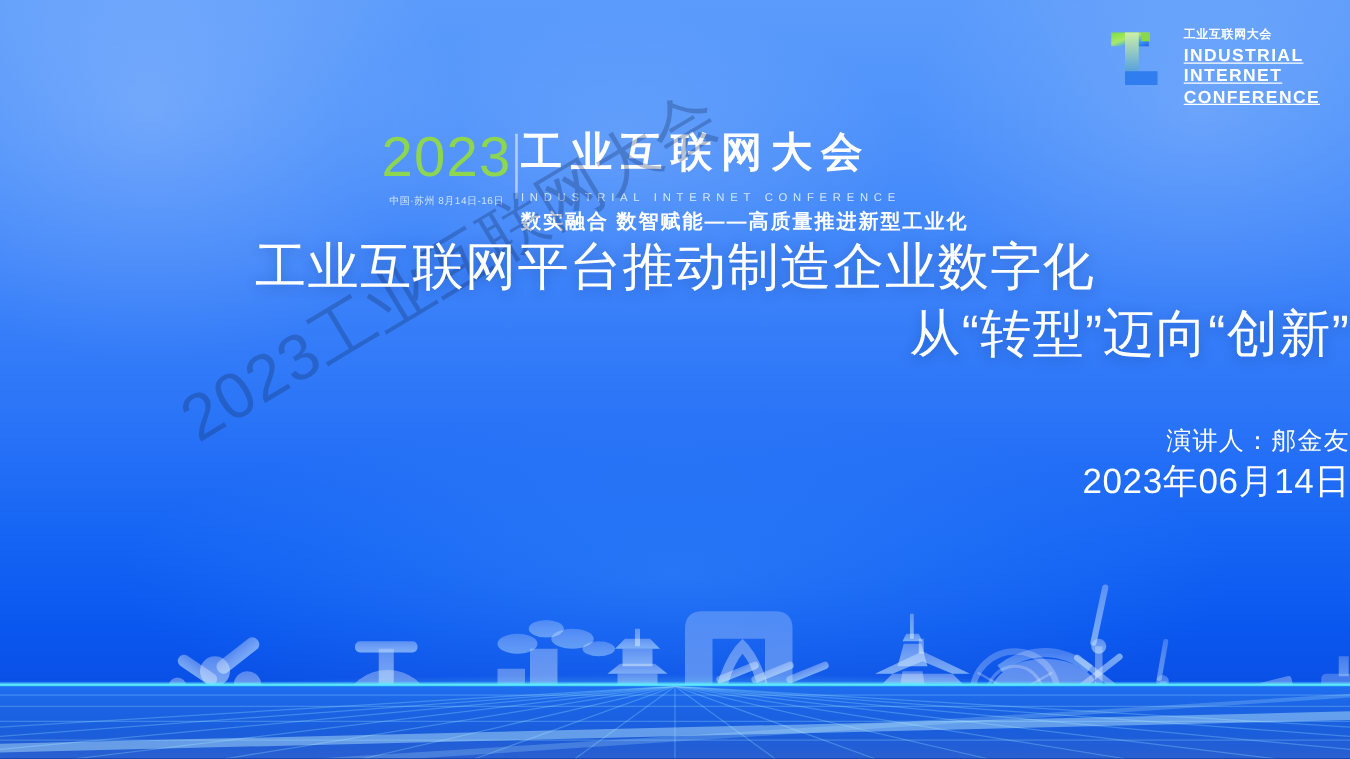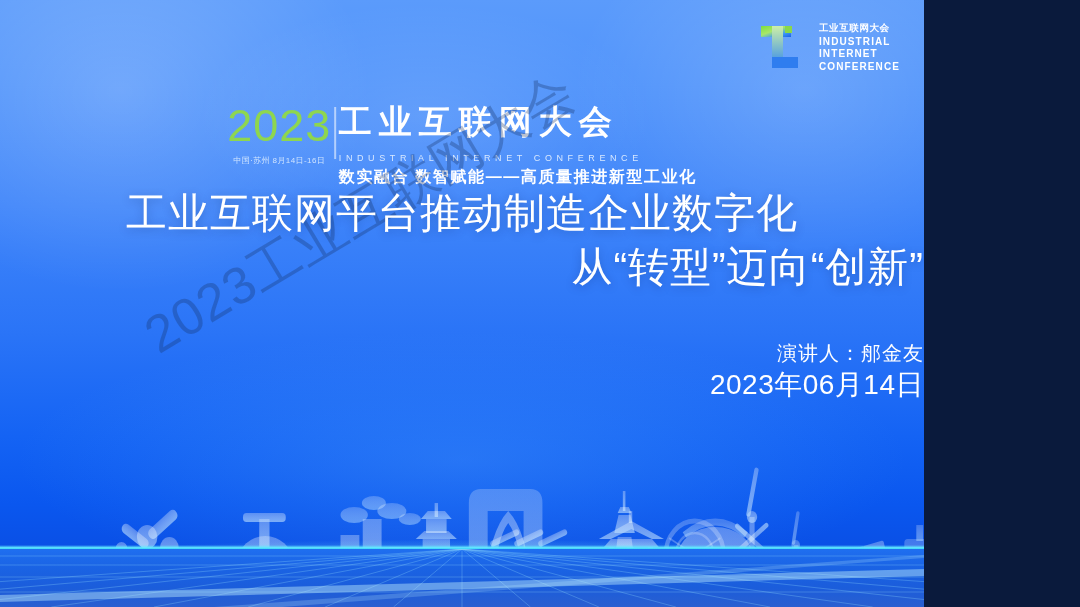--- a/index.html
+++ b/index.html
@@ -1,39 +1,39 @@
 <!DOCTYPE html>
 <html><head>
 <meta charset="utf-8">
 <style>
   html,body{margin:0;padding:0;background:#0a1a3c;}
   *{box-sizing:border-box;}
   .slide{
-    position:relative;width:924px;height:607px;overflow:hidden;
+    position:relative;width:1080px;height:607px;overflow:hidden;
     font-family:"Liberation Sans","DejaVu Sans",sans-serif;
     background:linear-gradient(180deg,#5b9bfb 0%,#4f93fb 14%,#3f85fa 34%,#2a74f7 55%,#1463f4 72%,#0a57ef 83%,#0a50e6 90%,#0c4fe0 100%);
   }
 
   
   .glow{position:absolute;border-radius:50%;pointer-events:none;}
   .glow-a{left:-140px;top:-120px;width:520px;height:420px;
     background:radial-gradient(ellipse at center,rgba(255,255,255,.20),rgba(255,255,255,0) 68%);}
   .glow-b{right:-120px;top:-90px;width:480px;height:360px;
     background:radial-gradient(ellipse at center,rgba(255,255,255,.16),rgba(255,255,255,0) 68%);}
   .glow-c{left:46%;top:2px;width:460px;height:230px;transform:translateX(-50%);
     background:radial-gradient(ellipse at center,rgba(255,255,255,.13),rgba(255,255,255,0) 70%);}
   .glow-d{left:50%;top:330px;width:900px;height:260px;transform:translateX(-50%);
     background:radial-gradient(ellipse at center,rgba(90,170,255,.30),rgba(90,170,255,0) 70%);}
 
   
   .brand{position:absolute;right:24px;top:20px;display:flex;align-items:flex-start;gap:9px;}
   .brand-mark{width:52px;height:54px;flex:0 0 auto;}
   .brand-text{display:flex;flex-direction:column;line-height:1;padding-top:3px;}
   .brand-cn{font-size:9.5px;font-weight:bold;color:#ffffff;letter-spacing:.6px;margin-bottom:4px;}
-  .brand-en{font-size:10px;font-weight:bold;color:#ffffff;letter-spacing:1.1px;margin-bottom:2.5px;}
+  .brand-en{font-size:14px;font-weight:bold;color:#ffffff;letter-spacing:1.1px;margin-bottom:2.5px;text-decoration:underline;}
 
   
   .lockup{position:absolute;left:50%;top:104px;transform:translateX(-50%);
           display:flex;align-items:flex-start;gap:3px;}
   .lk-left{display:flex;flex-direction:column;align-items:center;}
   .lk-year{font-size:45px;line-height:44px;font-weight:300;color:#8ed64f;letter-spacing:1px;}
   .lk-place{font-size:8px;color:#cfe4ff;letter-spacing:.4px;margin-top:7px;white-space:nowrap;text-align:right;}
   .lk-div{width:1.5px;height:52px;background:rgba(255,255,255,.55);margin-top:3px;}
   .lk-right{display:flex;flex-direction:column;}
   .lk-cn{font-size:33px;line-height:36px;font-weight:bold;color:#ffffff;letter-spacing:7px;white-space:nowrap;}

